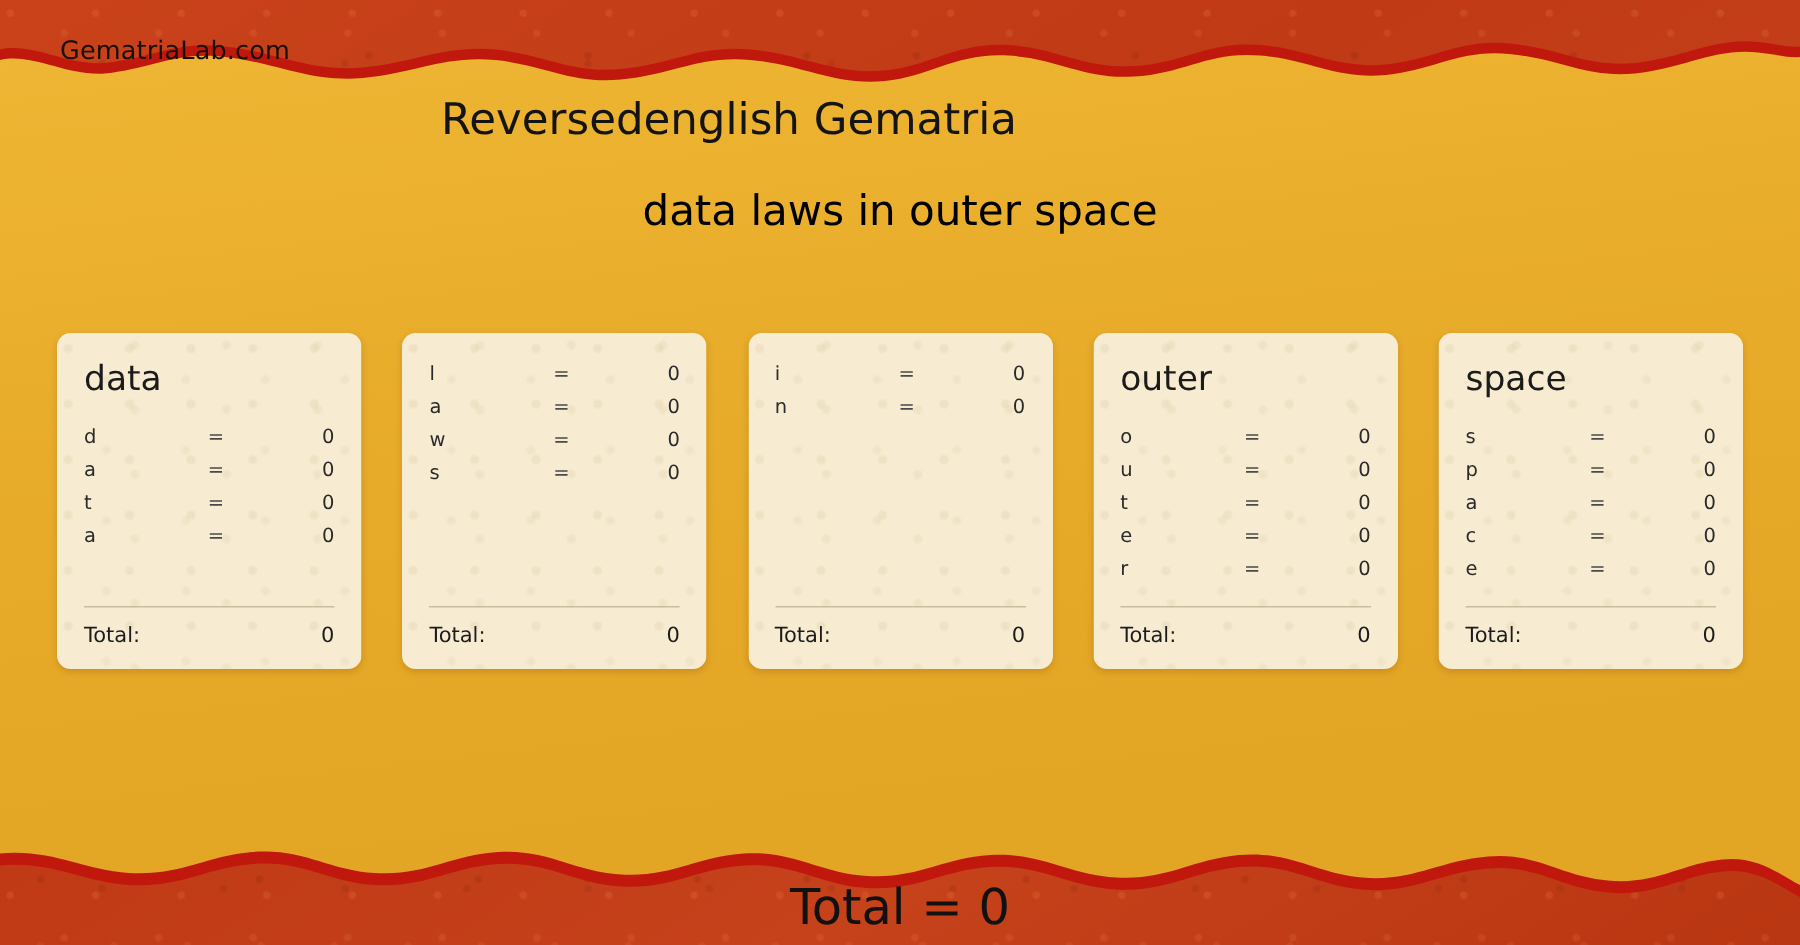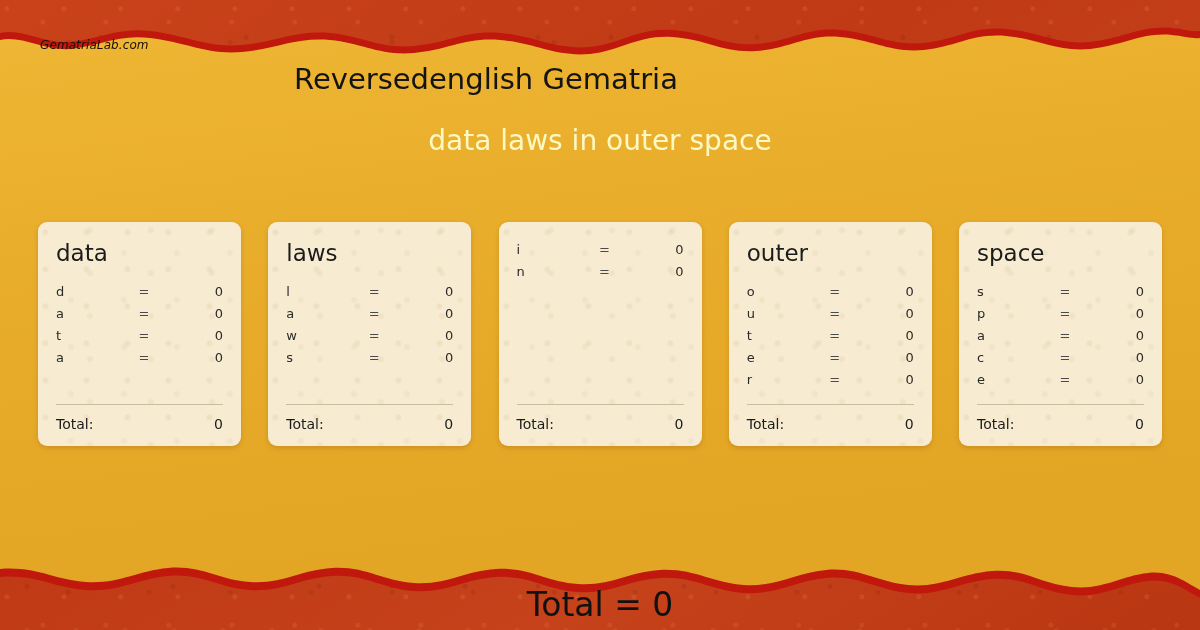--- a/index.html
+++ b/index.html
@@ -47,27 +47,26 @@
     position: absolute;
     left: 0;
     top: 0;
     display: block;
   }
 
   
   .watermark {
     position: absolute;
     left: 40px;
-    top: 38px;
-    font-size: 12px;
+    top: 24px;
+    font-size: 17px;
     color: #181008;
     letter-spacing: 0.1px;
     z-index: 6;
     white-space: nowrap;
-    font-style: italic;
   }
 
   
   .title {
     position: absolute;
     left: 0;
     top: 62px;
     width: 972px;
     text-align: center;
     font-size: 29px;
@@ -75,21 +74,21 @@
     font-weight: 400;
     z-index: 6;
   }
   .phrase {
     position: absolute;
     left: 0;
     top: 124px;
     width: 1200px;
     text-align: center;
     font-size: 28px;
-    color: #fef9c3;
+    color: #000000;
     font-weight: 400;
     z-index: 6;
   }
 
   
   .cards {
     position: absolute;
     left: 38px;
     top: 182px;
     width: 1124px;
@@ -295,21 +294,20 @@
         </div>
       </div>
       <div class="divider"></div>
       <div class="totalrow">
         <span class="tlabel">Total:</span>
         <span class="tval">0</span>
       </div>
     </div>
 
     <div class="card">
-      <div class="card-word">laws</div>
       <div class="letters">
         <div class="lrow">
           <span class="lt">l</span>
           <span class="eq">=</span>
           <span class="val">0</span>
         </div>
         <div class="lrow">
           <span class="lt">a</span>
           <span class="eq">=</span>
           <span class="val">0</span>

